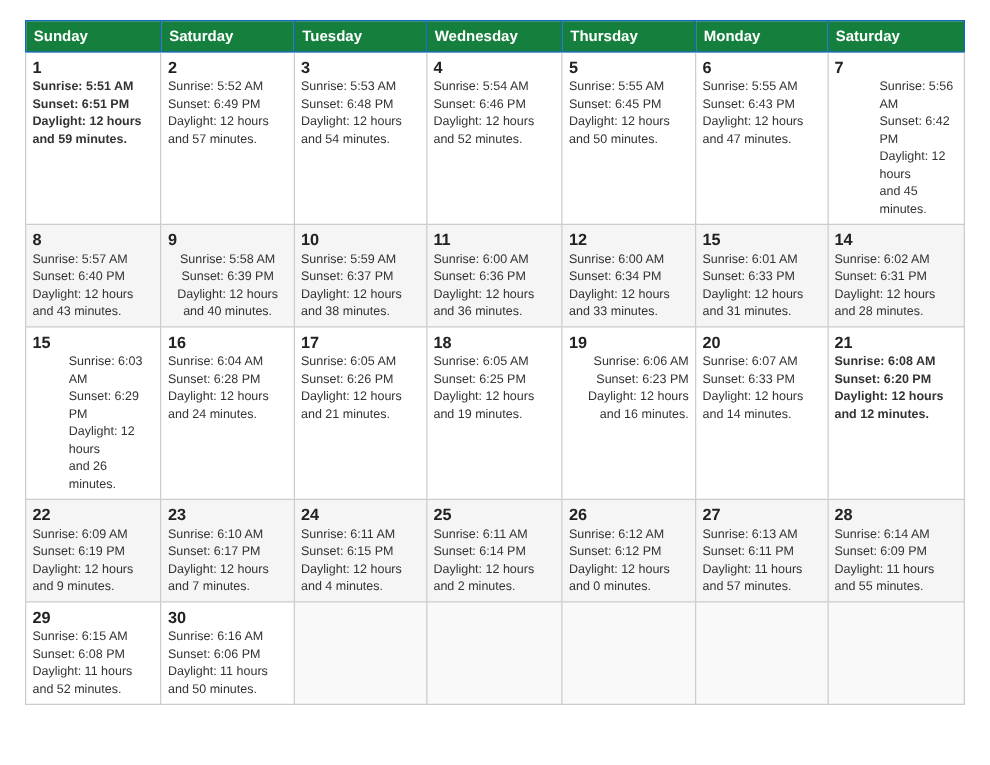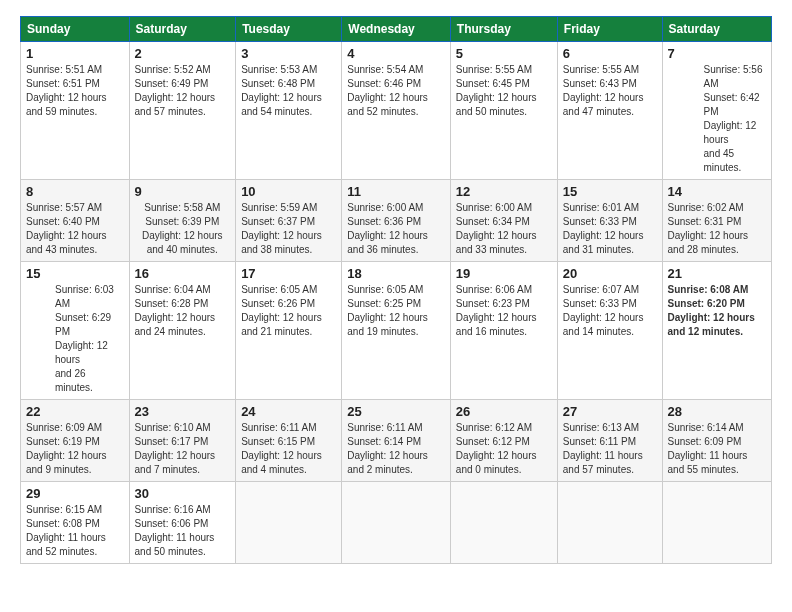--- a/index.html
+++ b/index.html
@@ -98,29 +98,29 @@
 <div class="page">
 
   <table class="calendar">
     <thead>
       <tr>
         <th>Sunday</th>
         <th>Saturday</th>
         <th>Tuesday</th>
         <th>Wednesday</th>
         <th>Thursday</th>
-        <th>Friday</th>
+        <th>Monday</th>
         <th>Saturday</th>
       </tr>
     </thead>
     <tbody id="calendar-body">
     <tr>
           <td>
             <span class="day-num">1</span>
-            <div class="day-info" style="white-space: pre-line;">Sunrise: 5:51 AM
+            <div class="day-info" style="white-space: pre-line; font-weight: bold;">Sunrise: 5:51 AM
 Sunset: 6:51 PM
 Daylight: 12 hours
 and 59 minutes.</div>
           </td>
           <td>
             <span class="day-num">2</span>
             <div class="day-info" style="white-space: pre-line;">Sunrise: 5:52 AM
 Sunset: 6:49 PM
 Daylight: 12 hours
 and 57 minutes.</div>
@@ -236,21 +236,21 @@
           </td>
           <td>
             <span class="day-num">18</span>
             <div class="day-info" style="white-space: pre-line;">Sunrise: 6:05 AM
 Sunset: 6:25 PM
 Daylight: 12 hours
 and 19 minutes.</div>
           </td>
           <td>
             <span class="day-num">19</span>
-            <div class="day-info" style="white-space: pre-line;">Sunrise: 6:06 AM
+            <div class="day-info" style="white-space: pre-line; text-align: right;">Sunrise: 6:06 AM
 Sunset: 6:23 PM
 Daylight: 12 hours
 and 16 minutes.</div>
           </td>
           <td>
             <span class="day-num">20</span>
             <div class="day-info" style="white-space: pre-line;">Sunrise: 6:07 AM
 Sunset: 6:33 PM
 Daylight: 12 hours
 and 14 minutes.</div>

